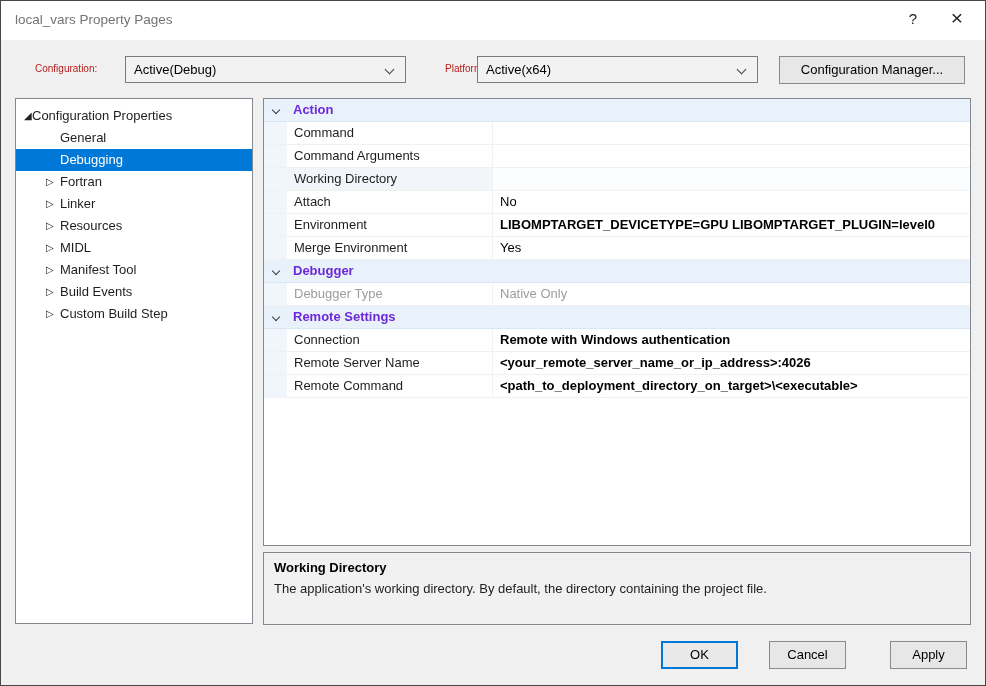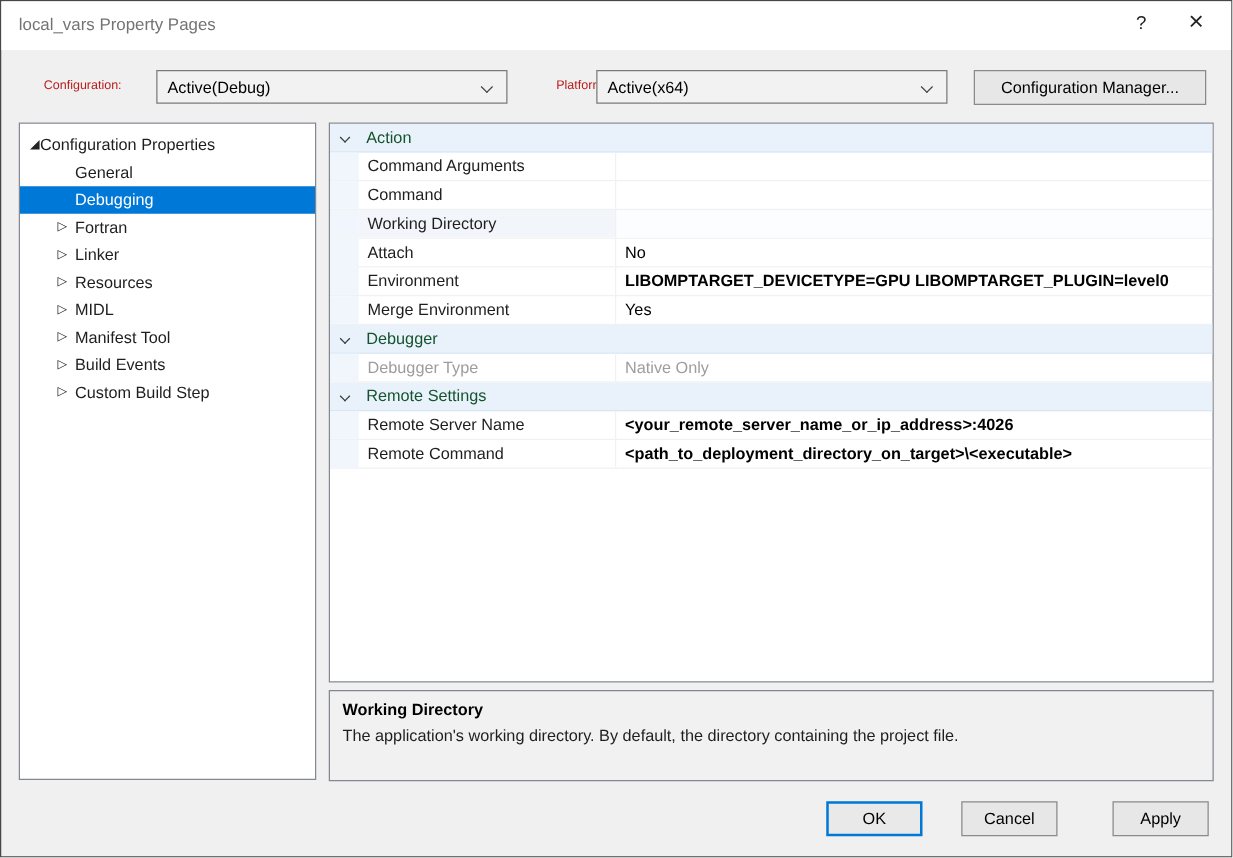--- a/index.html
+++ b/index.html
@@ -54,21 +54,21 @@
     position:absolute; left:262px; top:97px; width:708px; height:448px;
     background:#ffffff; border:1px solid #828790; overflow:hidden;
   }
   .grid-row { display:flex; height:23px; font-size:13px; line-height:22px; }
   .grid-row.header { background:#e9f2fb; border-bottom:1px solid #d9e7f5; }
   .grid-row.header .h-chev {
     margin:8px 8px 0 9px; width:6px; height:6px;
     border-right:1.3px solid #3b3b3b; border-bottom:1.3px solid #3b3b3b;
     transform:rotate(45deg); flex:none;
   }
-  .grid-row.header .h-label { font-weight:normal; color:#14532d; padding-left:6px; }
+  .grid-row.header .h-label { font-weight:bold; color:#6d28d9; padding-left:6px; }
   .grid-row.prop { border-bottom:1px solid #f1f1f1; }
   .grid-row.prop .gutter { width:23px; flex:none; background:#f0f6fc; }
   .grid-row.prop .p-name { width:205px; flex:none; padding-left:7px; color:#1e1e1e; white-space:nowrap; overflow:hidden; }
   .grid-row.prop .p-value { flex:1; padding-left:7px; border-left:1px solid #f1f1f1; color:#000; white-space:nowrap; overflow:hidden; }
   .grid-row.prop.bold-val .p-value { font-weight:bold; }
   .grid-row.prop.selected .p-name { background:#f2f6fb; }
   .grid-row.prop.selected .p-value { background:#fbfdfe; }
   .grid-row.prop.disabled .p-name, .grid-row.prop.disabled .p-value { color:#9d9d9d; }
 
   
@@ -154,26 +154,26 @@
       </div>
     </div>
 
   <div class="grid-panel">
       <div class="grid-row header">
         <span class="h-chev"></span>
         <span class="h-label">Action</span>
       </div>
       <div class="grid-row prop">
         <span class="gutter"></span>
+        <span class="p-name">Command</span>
+        <span class="p-value"></span>
+      </div>
+      <div class="grid-row prop">
+        <span class="gutter"></span>
         <span class="p-name">Command Arguments</span>
-        <span class="p-value"></span>
-      </div>
-      <div class="grid-row prop">
-        <span class="gutter"></span>
-        <span class="p-name">Command</span>
         <span class="p-value"></span>
       </div>
       <div class="grid-row prop selected">
         <span class="gutter"></span>
         <span class="p-name">Working Directory</span>
         <span class="p-value"></span>
       </div>
       <div class="grid-row prop">
         <span class="gutter"></span>
         <span class="p-name">Attach</span>
@@ -197,20 +197,25 @@
         <span class="gutter"></span>
         <span class="p-name">Debugger Type</span>
         <span class="p-value">Native Only</span>
       </div>
       <div class="grid-row header">
         <span class="h-chev"></span>
         <span class="h-label">Remote Settings</span>
       </div>
       <div class="grid-row prop bold-val">
         <span class="gutter"></span>
+        <span class="p-name">Connection</span>
+        <span class="p-value">Remote with Windows authentication</span>
+      </div>
+      <div class="grid-row prop bold-val">
+        <span class="gutter"></span>
         <span class="p-name">Remote Server Name</span>
         <span class="p-value">&lt;your_remote_server_name_or_ip_address&gt;:4026</span>
       </div>
       <div class="grid-row prop bold-val">
         <span class="gutter"></span>
         <span class="p-name">Remote Command</span>
         <span class="p-value">&lt;path_to_deployment_directory_on_target&gt;\&lt;executable&gt;</span>
       </div>
     </div>
 

